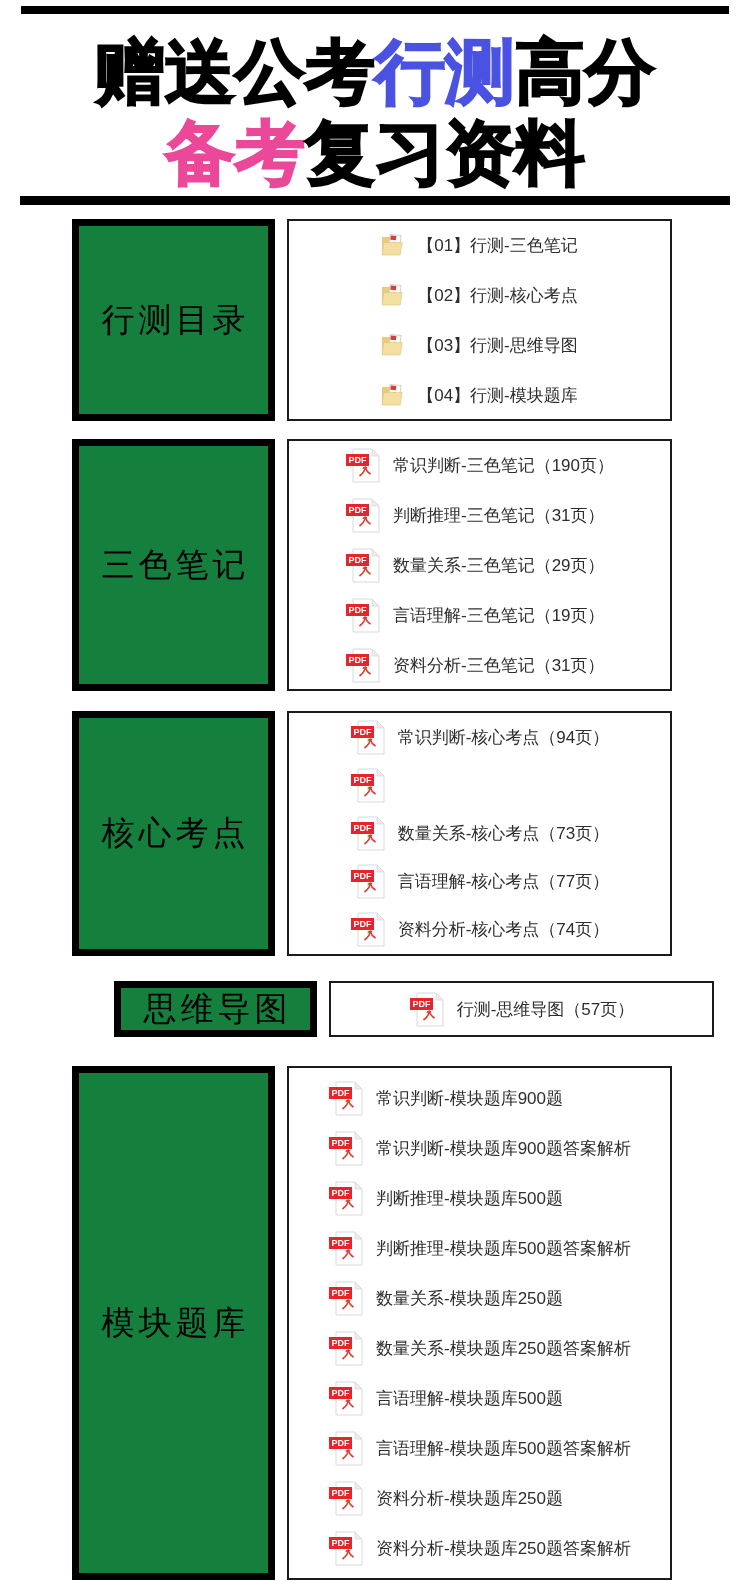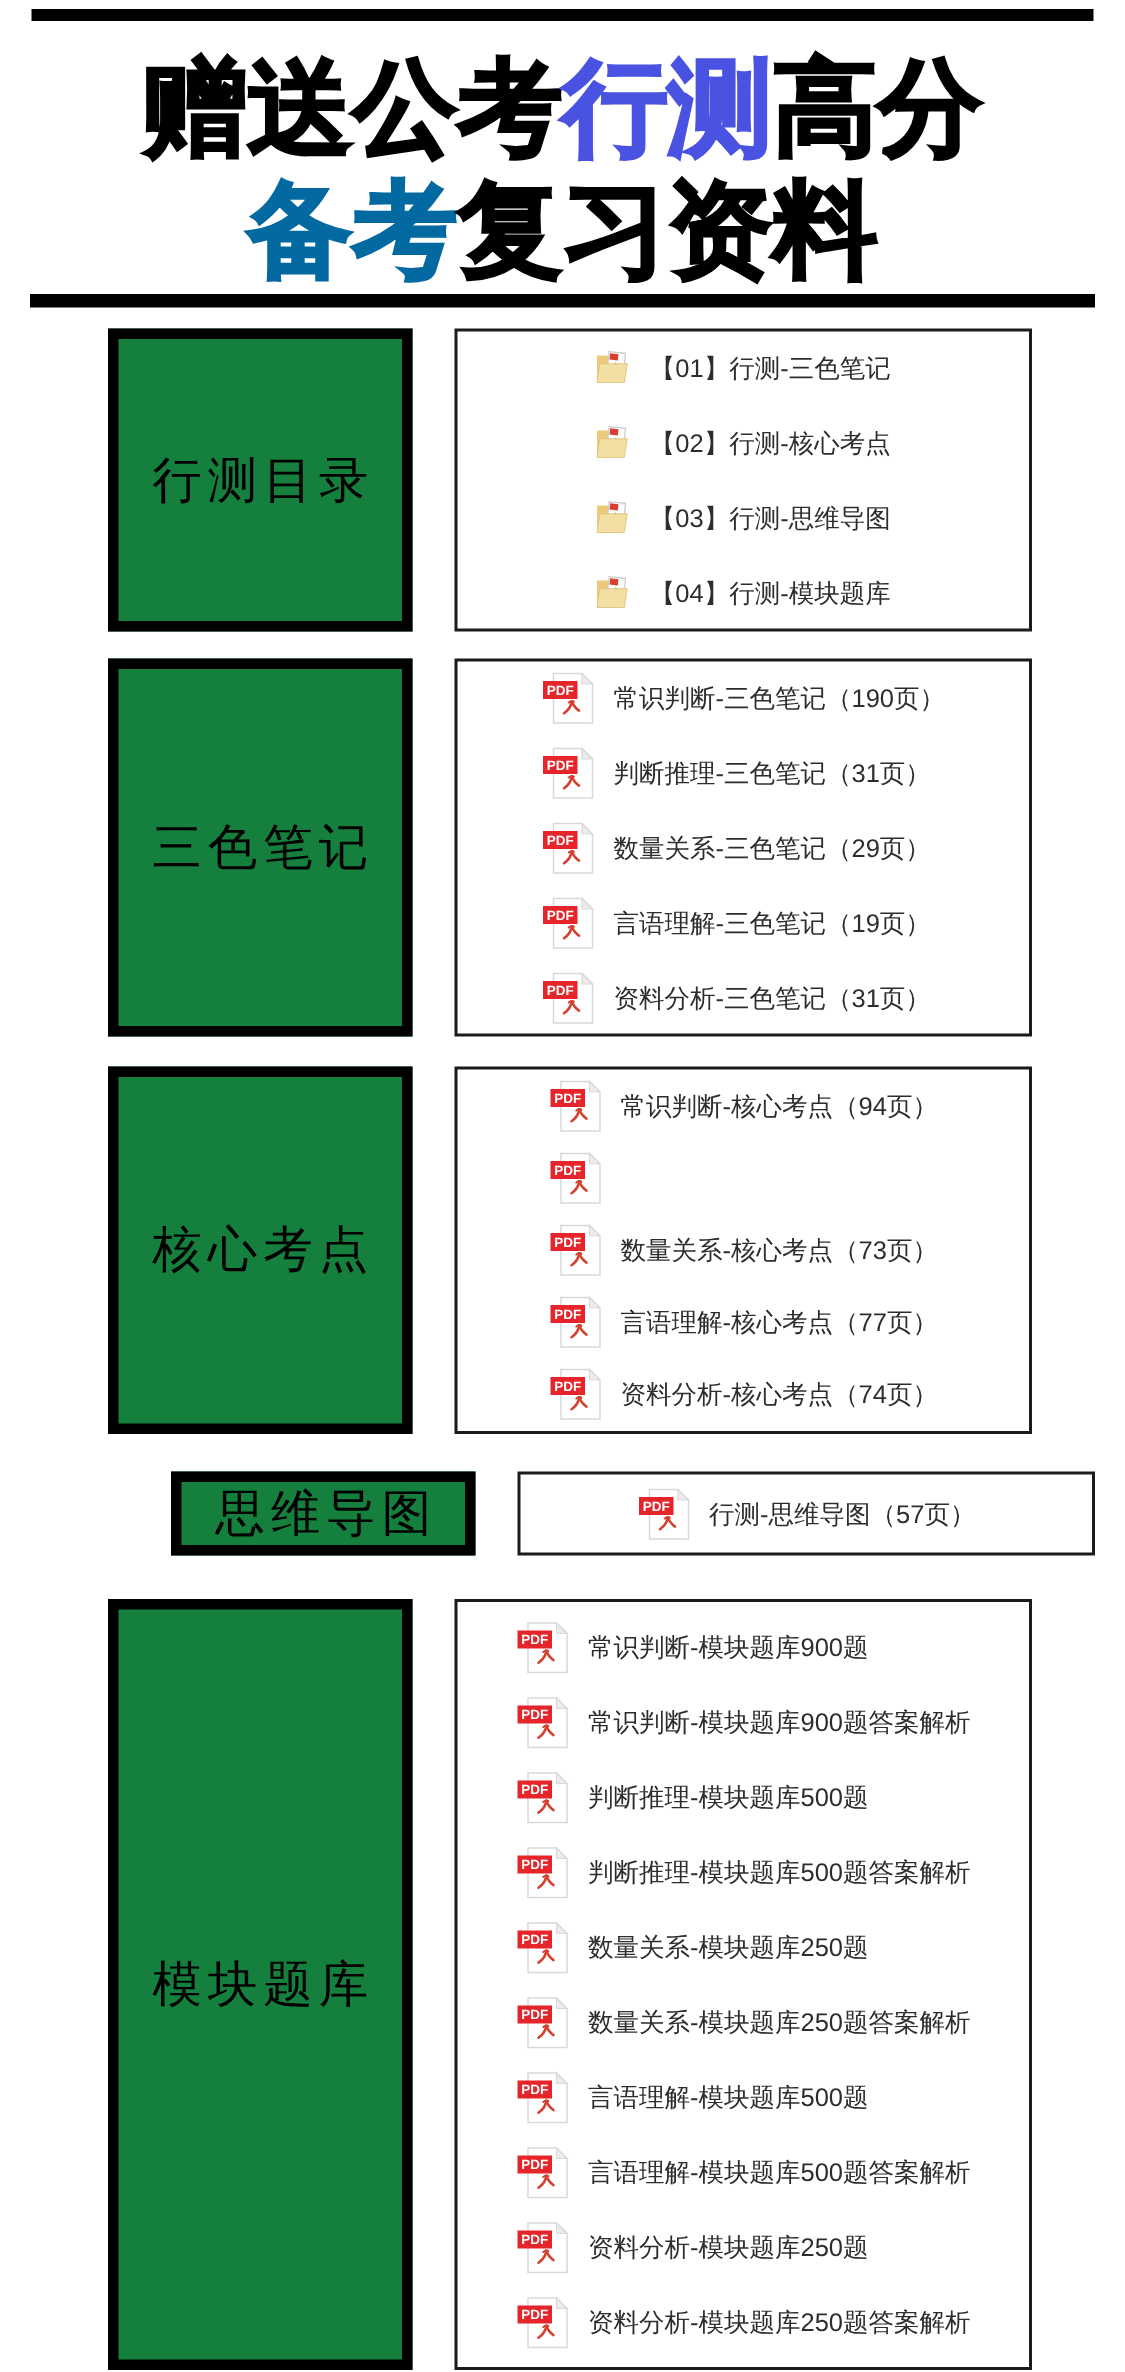--- a/index.html
+++ b/index.html
@@ -10,40 +10,40 @@
   .bar{background:#000;margin-left:auto;margin-right:auto;}
   .bar.top{width:708px;height:8px;margin-top:6px;}
   .bar.mid{width:710px;height:9px;margin-top:3px;}
   .title{
     text-align:center;font-weight:900;font-size:70px;line-height:1.15;color:#000;
     margin-top:18px;letter-spacing:0;white-space:nowrap;
     -webkit-text-stroke:2px currentColor;
   }
   .title .seg{ -webkit-text-stroke:2px currentColor; }
   .t-blue{color:#4a52e2;}
-  .t-red{color:#0369a1;}
+  .t-red{color:#ec4899;}
 
   main{padding-left:72px;display:flex;flex-direction:column;margin-top:14px;}
   .row{display:flex;align-items:stretch;}
   .r1{height:202px;margin-top:0;}
   .r2{height:252px;margin-top:18px;}
   .r3{height:245px;margin-top:20px;}
   .r4{height:56px;margin-top:25px;padding-left:42px;}
   .r5{height:514px;margin-top:29px;}
 
   .label-box{
     width:203px;box-sizing:border-box;border:7px solid #000;background:#15803d;
     display:flex;align-items:center;justify-content:center;flex:none;
   }
   .label{
     font-family:"Liberation Serif","DejaVu Serif",serif;
     font-size:33px;color:#000;letter-spacing:4px;text-indent:4px;white-space:nowrap;
   }
   .list-box{
-    width:385px;margin-left:28px;box-sizing:border-box;border:2px solid #1b1b1b;background:#fff;
+    width:385px;margin-left:12px;box-sizing:border-box;border:2px solid #1b1b1b;background:#fff;
     display:flex;flex-direction:column;justify-content:center;align-items:center;flex:none;
   }
   .list{width:max-content;}
   .item{display:flex;align-items:center;height:50px;}
   .r3 .item,.r4 .item{height:48px;}
   .item .icon{flex:none;display:flex;margin-right:13px;}
   .item-label{font-size:17px;color:#2d2d2d;white-space:nowrap;}
 </style>
 </head>
 <body>

